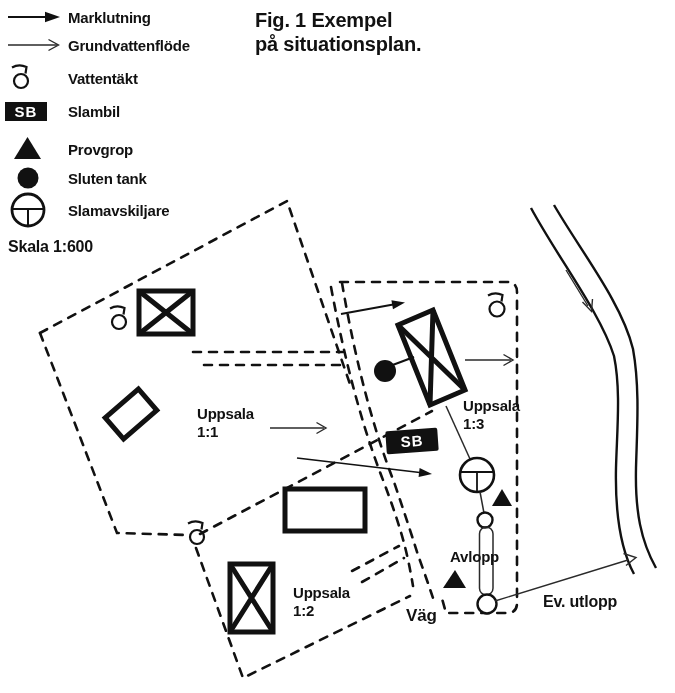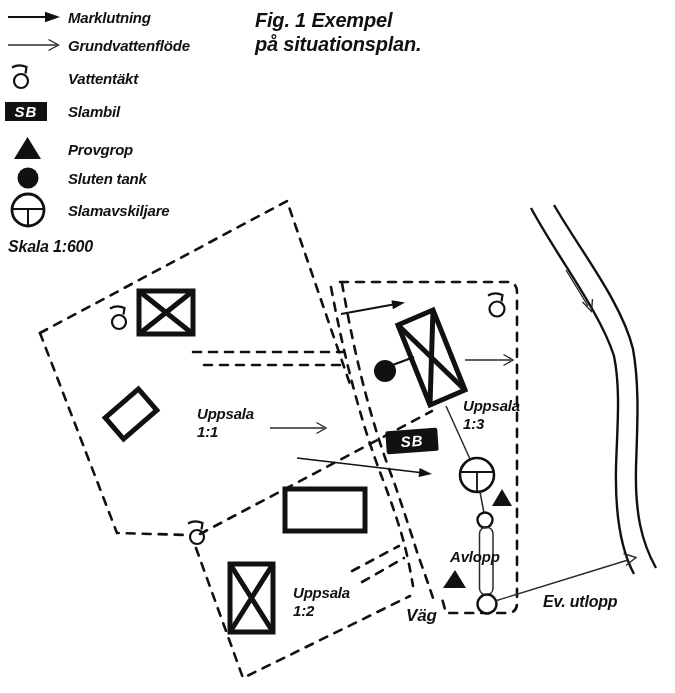--- a/index.html
+++ b/index.html
@@ -1,17 +1,17 @@
 <!DOCTYPE html>
 <html><head>
 <meta charset="utf-8">
 <style>
   html,body{margin:0;padding:0;background:#ffffff;}
   body{width:675px;height:693px;overflow:hidden;font-family:"Liberation Sans",sans-serif;}
-  .stage{position:relative;width:675px;height:673px;font-style:italic;}
+  .stage{position:relative;width:675px;height:673px;}
   svg{display:block}
   text{font-family:"Liberation Sans","DejaVu Sans",sans-serif;font-weight:bold;fill:#111;letter-spacing:-0.2px;}
   .t15{font-size:15px}
   .t16{font-size:16px}
   .t17{font-size:17px}
   .t20{font-size:20px}
   .sbtext{fill:#ffffff;font-size:15px;letter-spacing:1px;}
   .ink{stroke:#111;fill:none;}
   .dash{stroke:#111;fill:none;stroke-width:2.6;stroke-dasharray:8 8;stroke-linecap:round;}
   .bld{stroke:#111;fill:none;stroke-width:5;stroke-linejoin:miter;}

